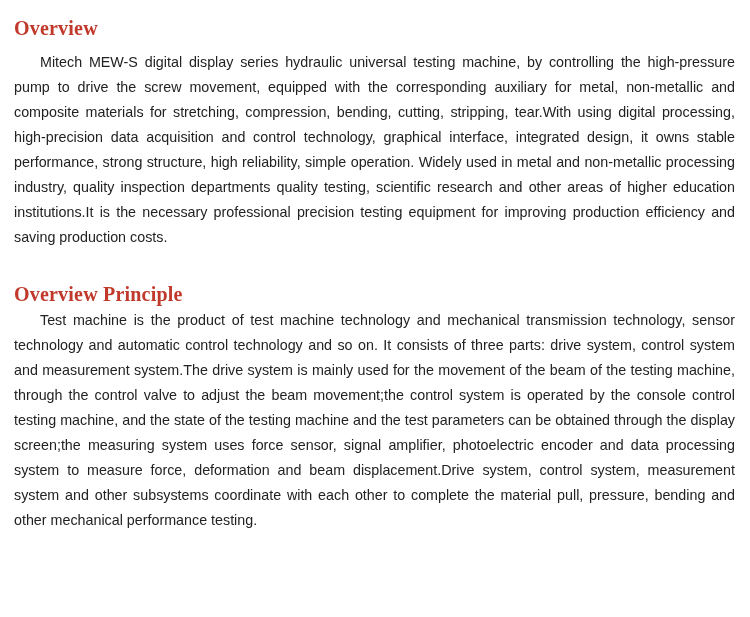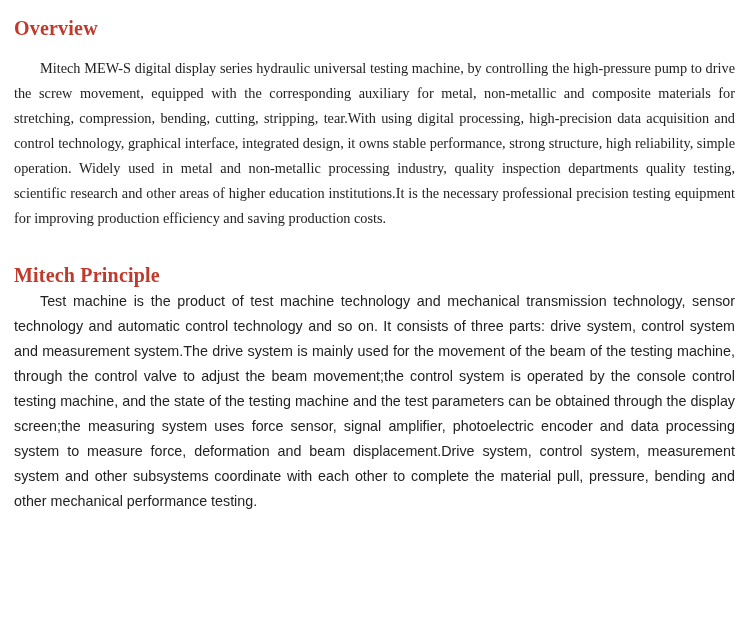--- a/index.html
+++ b/index.html
@@ -41,33 +41,32 @@
     font-size: 14.3px;
     line-height: 25px;
     color: #222222;
     text-align: justify;
     text-justify: inter-word;
     margin: 0;
     padding: 0;
     text-indent: 26px;
   }
   .body-text.p-overview {
-    margin-top: 14px;
-    font-family: Liberation Serif, serif;
+    margin-top: 8px;
   }
   .body-text.p-principle {
     margin-top: 0;
   }
 </style>
 </head>
 <body>
 
 <div class="page">
 
   <h2 class="section-heading first">Overview</h2>
 
   <p class="body-text p-overview">Mitech MEW-S digital display series hydraulic universal testing machine, by controlling the high-pressure pump to drive the screw movement, equipped with the corresponding auxiliary for metal, non-metallic and composite materials for stretching, compression, bending, cutting, stripping, tear.With using digital processing, high-precision data acquisition and control technology, graphical interface, integrated design, it owns stable performance, strong structure, high reliability, simple operation. Widely used in metal and non-metallic processing industry, quality inspection departments quality testing, scientific research and other areas of higher education institutions.It is the necessary professional precision testing equipment for improving production efficiency and saving production costs.</p>
 
-  <h2 class="section-heading second">Mitech Principle</h2>
+  <h2 class="section-heading second">Overview Principle</h2>
 
   <p class="body-text p-principle">Test machine is the product of test machine technology and mechanical transmission technology, sensor technology and automatic control technology and so on. It consists of three parts: drive system, control system and measurement system.The drive system is mainly used for the movement of the beam of the testing machine, through the control valve to adjust the beam movement;the control system is operated by the console control testing machine, and the state of the testing machine and the test parameters can be obtained through the display screen;the measuring system uses force sensor, signal amplifier, photoelectric encoder and data processing system to measure force, deformation and beam displacement.Drive system, control system, measurement system and other subsystems coordinate with each other to complete the material pull, pressure, bending and other mechanical performance testing.</p>
 
 </div>
 
 </body></html>

